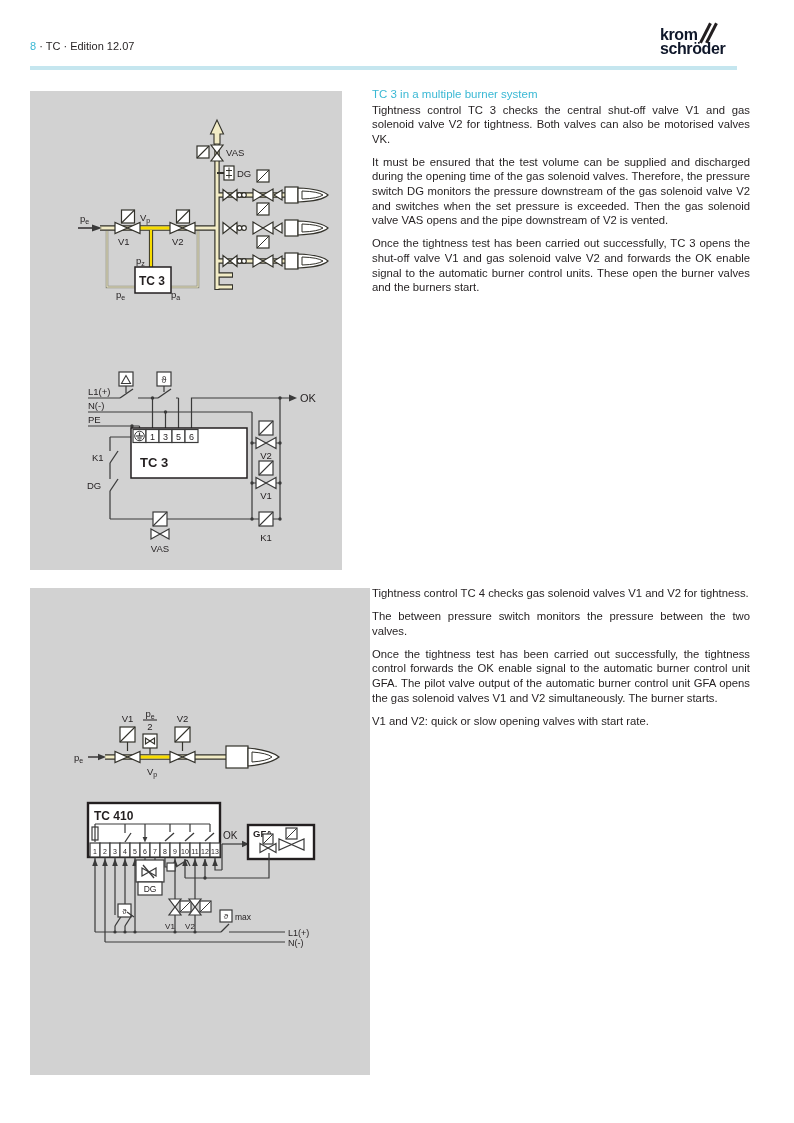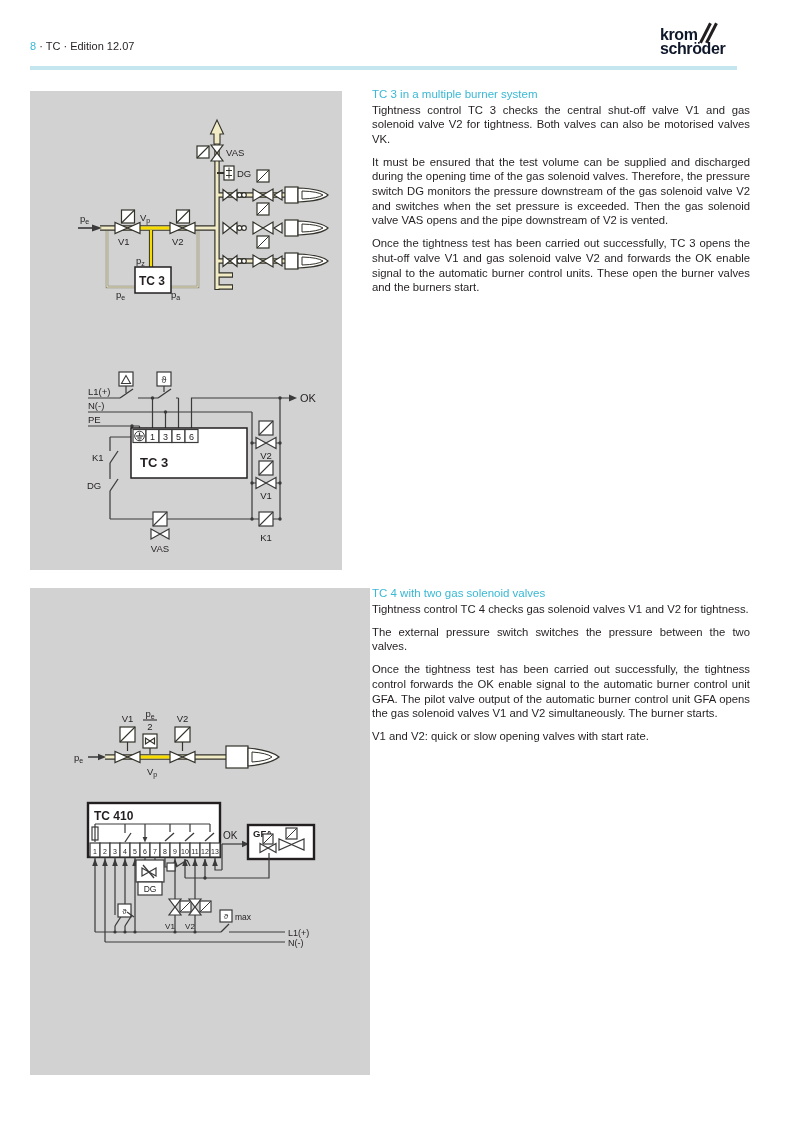--- a/index.html
+++ b/index.html
@@ -437,18 +437,17 @@
 </div>
 
 <div id="text1" class="textcol">
   <h2 class="sec-head">TC 3 in a multiple burner system</h2>
   <p>Tightness control TC 3 checks the central shut-off valve V1 and gas solenoid valve V2 for tightness. Both valves can also be motorised valves VK.</p>
   <p>It must be ensured that the test volume can be supplied and discharged during the opening time of the gas solenoid valves. Therefore, the pressure switch DG monitors the pressure downstream of the gas solenoid valve V2 and switches when the set pressure is exceeded. Then the gas solenoid valve VAS opens and the pipe downstream of V2 is vented.</p>
   <p>Once the tightness test has been carried out successfully, TC 3 opens the shut-off valve V1 and gas solenoid valve V2 and forwards the OK enable signal to the automatic burner control units. These open the burner valves and the burners start.</p>
 </div>
 
 <div id="text2" class="textcol">
-  <h2 class="sec-head">TC 4 with two gas solenoid valves</h2>
   <p>Tightness control TC 4 checks gas solenoid valves V1 and V2 for tightness.</p>
-  <p>The external pressure switch switches the pressure between the two valves.</p>
+  <p>The between pressure switch monitors the pressure between the two valves.</p>
   <p>Once the tightness test has been carried out successfully, the tightness control forwards the OK enable signal to the automatic burner control unit GFA. The pilot valve output of the automatic burner control unit GFA opens the gas solenoid valves V1 and V2 simultaneously. The burner starts.</p>
   <p>V1 and V2: quick or slow opening valves with start rate.</p>
 </div>
 
 </body></html>

